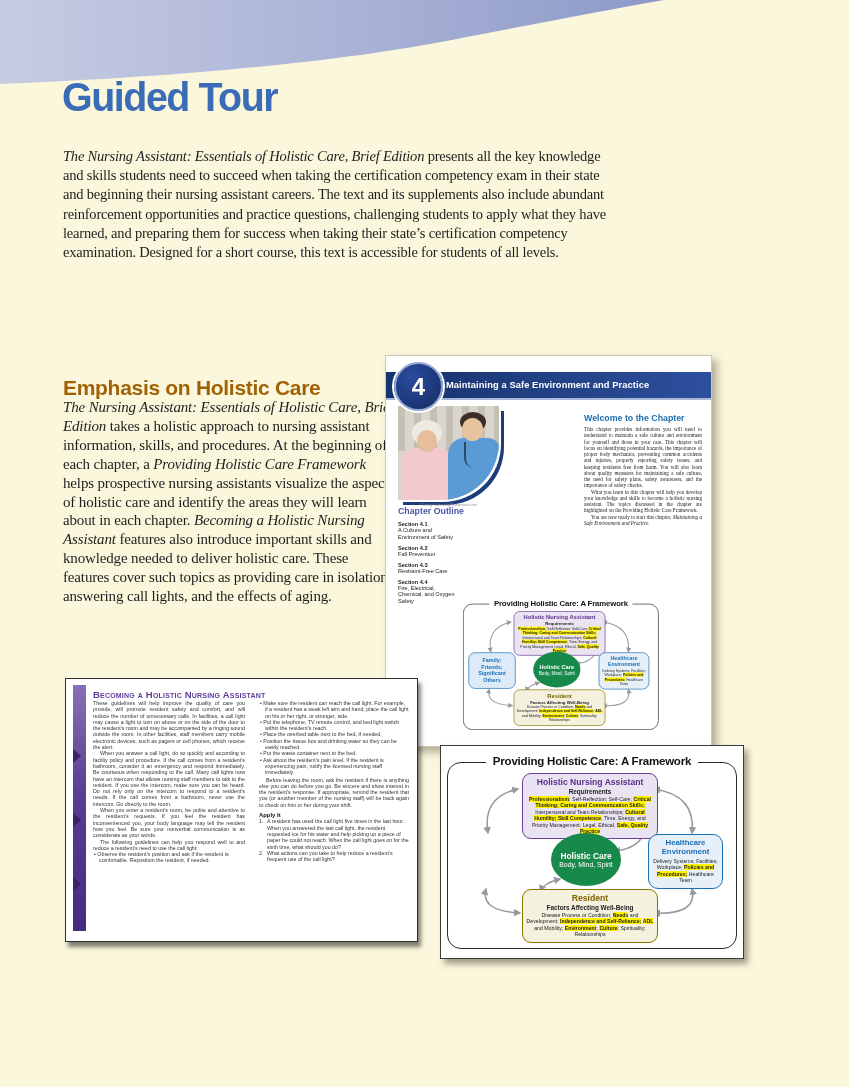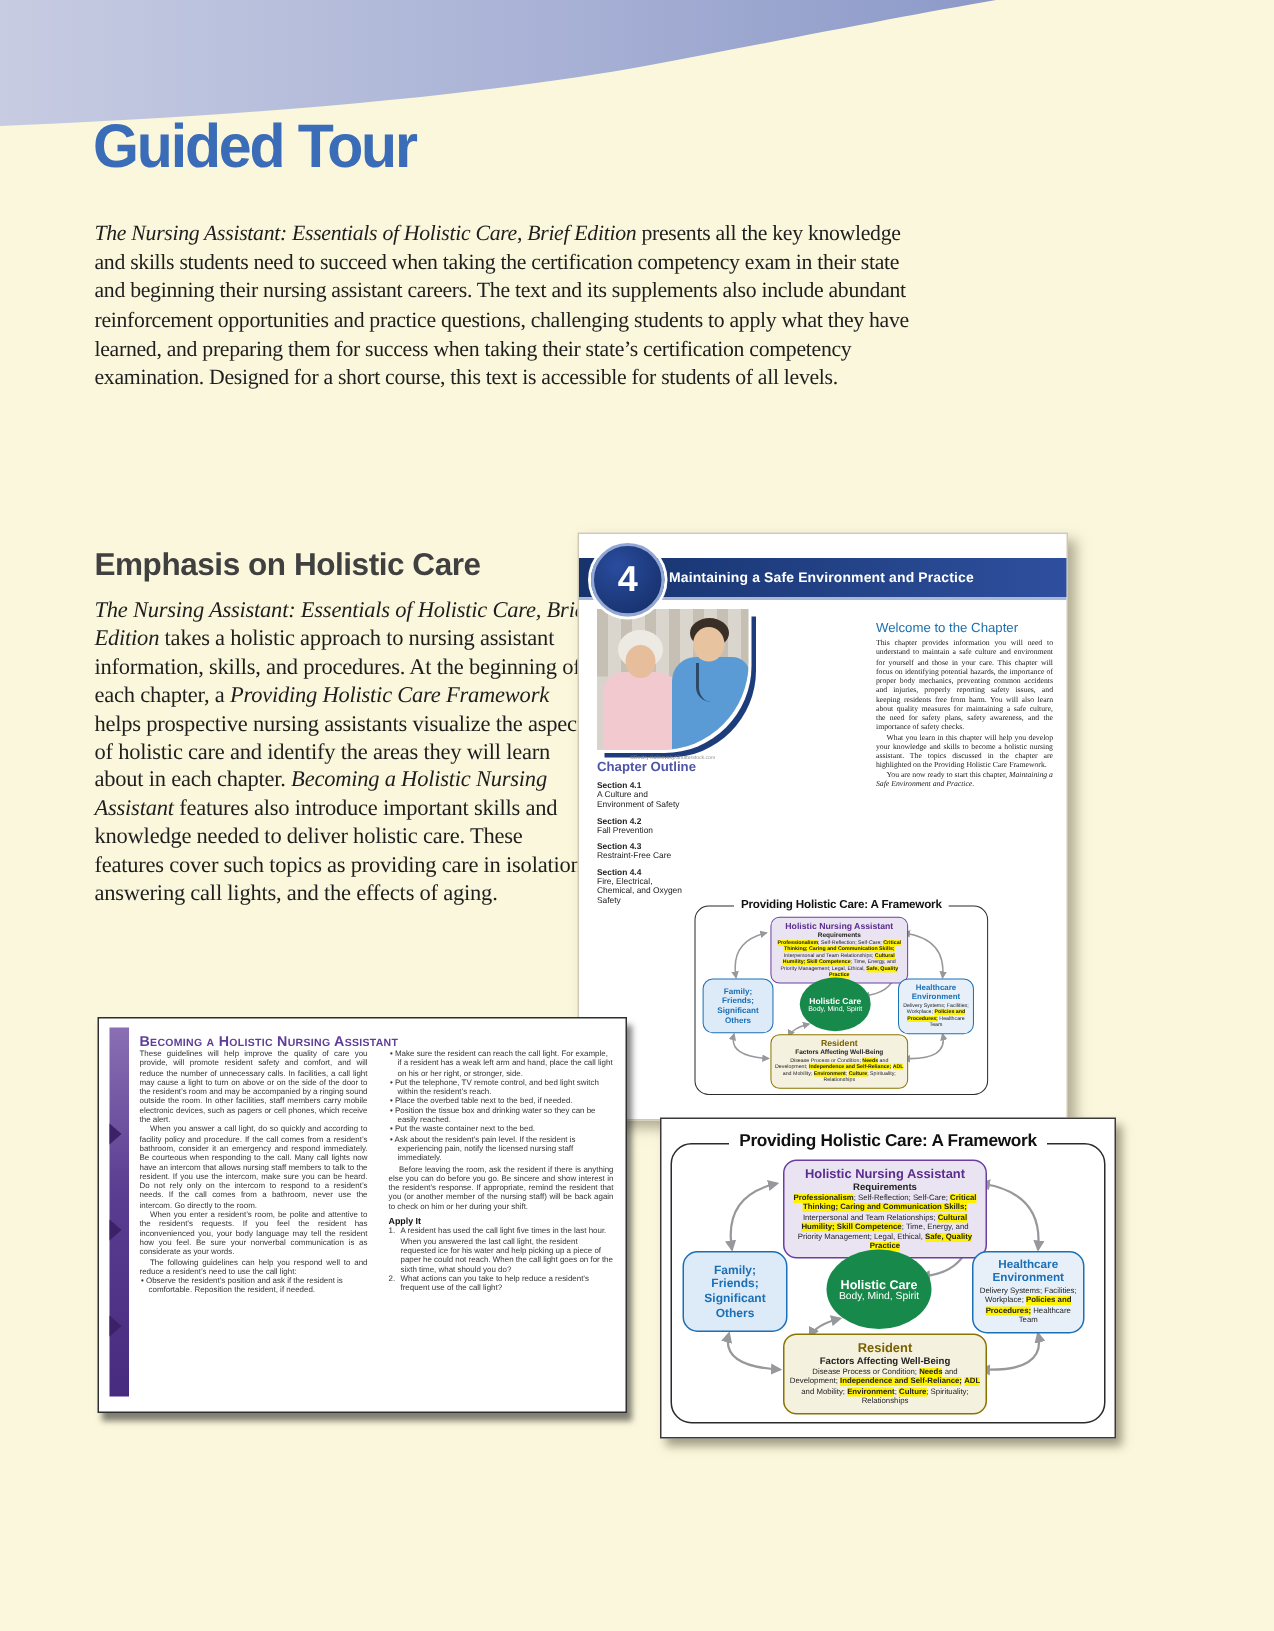--- a/index.html
+++ b/index.html
@@ -6,21 +6,21 @@
   #canvas{position:relative;width:849px;height:1087px;background:#FBF7DC;overflow:hidden;
           font-family:"Liberation Sans",sans-serif;}
   
   #wave{position:absolute;left:0;top:0;}
   
   #page-title{position:absolute;left:62px;top:74px;font-size:41px;font-weight:700;color:#3A6CB7;
               letter-spacing:-1.5px;transform:scaleX(.96);transform-origin:left top;}
   .serif{font-family:"Liberation Serif",serif;}
   #intro{position:absolute;left:63px;top:147px;width:545px;font-size:14.5px;line-height:19.2px;
          color:#1E1E1E;letter-spacing:-.2px;}
-  #emph-head{position:absolute;left:63px;top:365px;font-size:21px;font-weight:700;color:#404040;
+  #emph-head{position:absolute;left:63px;top:376px;font-size:21px;font-weight:700;color:#a16207;
              letter-spacing:-.3px;}
   #emph-body{position:absolute;left:63px;top:398px;width:335px;font-size:15px;line-height:18.9px;
              color:#1E1E1E;letter-spacing:-.15px;}
   .it{font-style:italic;}
   .hl{background:#FFF200;font-weight:700;}
   
   #chapter-card{position:absolute;left:385px;top:355px;width:325px;height:390px;background:#fff;
                 border:1px solid #CFC9B4;box-shadow:5px 5px 8px rgba(104,99,78,.5);z-index:1;}
   #banner{position:absolute;left:0;top:16px;right:0;height:26px;
           background:linear-gradient(90deg,#16336C,#2E4F9E);border-bottom:2px solid #A8B6DA;}
@@ -40,21 +40,21 @@
   #w-face{left:19px;top:24px;width:20px;height:22px;background:#E6BE9B;}
   #w-body{left:4px;top:42px;width:50px;height:54px;background:#F2C9CF;border-radius:14px 14px 0 0;}
   #n-hair{left:62px;top:6px;width:26px;height:20px;background:#3A2E26;}
   #n-face{left:64px;top:12px;width:21px;height:23px;background:#E8C3A0;}
   #n-body{left:50px;top:32px;width:52px;height:62px;background:#5B9BD5;border-radius:16px 12px 0 0;}
   #steth{position:absolute;left:66px;top:36px;width:14px;height:26px;border-left:2px solid #2C4A66;
          border-radius:0 0 0 10px;}
   #photo-credit{position:absolute;left:12px;top:147px;width:101px;text-align:center;font-size:3.4px;
                 color:#8F8F8F;}
   #welcome{position:absolute;left:198px;top:57px;width:118px;}
-  #welcome-head{font-size:8.8px;font-weight:400;color:#1B6FAE;margin-bottom:3px;}
+  #welcome-head{font-size:8.8px;font-weight:700;color:#1B6FAE;margin-bottom:3px;}
   #welcome p{margin:0;font-size:5.15px;line-height:6.25px;color:#222;text-align:justify;}
   #welcome p.ind{text-indent:7px;}
   #outline{position:absolute;left:12px;top:150px;width:72px;}
   #outline-head{font-size:8.8px;font-weight:700;color:#4E55A6;margin-bottom:5px;}
   .sec{margin-bottom:4.5px;}
   .sec-num{font-size:5.6px;font-weight:700;color:#222;}
   .sec-title{font-size:5.6px;line-height:6.6px;color:#222;width:62px;}
   
   .fw{position:relative;width:290px;height:194px;}
   .fw-title{position:absolute;top:0;left:0;right:0;text-align:center;z-index:3;font-size:11.5px;
@@ -243,26 +243,20 @@
           <path d="M 72 150 Q 32 148 38 126"></path>
           <path d="M 166 88 Q 192 86 198 66"></path>
           <path d="M 112 116 Q 96 120 92 128"></path>
         </g>
       </svg>
       <div class="fw-node fw-top">
         <div class="t">Holistic Nursing Assistant</div>
         <div class="s">Requirements</div>
         <div class="fw-runs"><span class="hl">Professionalism</span><span>; Self-Reflection; Self-Care; </span><span class="hl">Critical Thinking; Caring and Communication Skills;</span><span> Interpersonal and Team Relationships; </span><span class="hl">Cultural Humility; Skill Competence</span><span>; Time, Energy, and Priority Management; Legal, Ethical, </span><span class="hl">Safe, Quality Practice</span></div>
       </div>
-      <div class="fw-node fw-left">
-        <div>Family;
-Friends;
-Significant
-Others</div>
-      </div>
       <div class="fw-node fw-ellipse">
         <div class="t">Holistic Care</div>
         <div class="s">Body, Mind, Spirit</div>
       </div>
       <div class="fw-node fw-right">
         <div class="t">Healthcare Environment</div>
         <div class="fw-runs"><span>Delivery Systems; Facilities; Workplace; </span><span class="hl">Policies and Procedures;</span><span> Healthcare Team</span></div>
       </div>
       <div class="fw-node fw-bottom">
         <div class="t">Resident</div>

